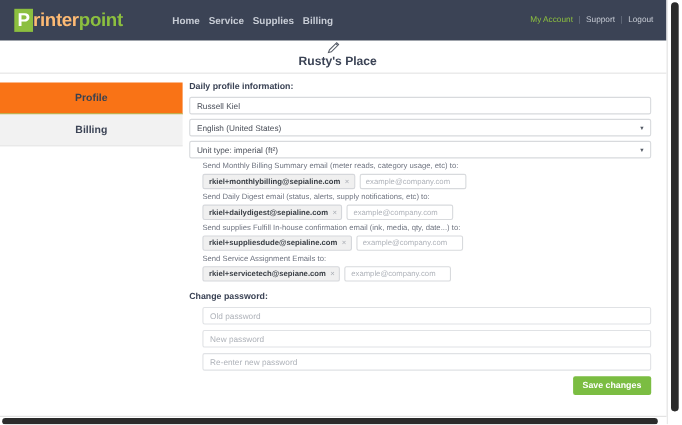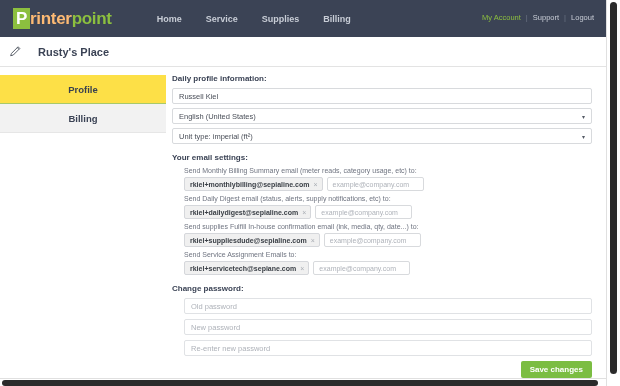--- a/index.html
+++ b/index.html
@@ -51,21 +51,21 @@
     font-weight: bold;
     line-height: 1;
   }
   .logo-white { color: #fdba74; }
   .logo-green { color: #8cbf3f; }
 
   .nav-links {
     display: flex;
     align-items: center;
     margin-left: 45px;
-    gap: 24px;
+    gap: 8px;
   }
   .nav-links a {
     color: #c8cdd6;
     font-size: 9px;
     font-weight: bold;
     text-decoration: none;
   }
 
   .nav-right {
     position: absolute;
@@ -83,20 +83,21 @@
   
   .titlebar {
     position: absolute;
     top: 37px; left: 0;
     width: 606px;
     height: 30px;
     background: #ffffff;
     border-bottom: 1px solid #e3e3e3;
     display: flex;
     align-items: center;
+    flex-direction: column;
   }
   .pencil-icon {
     width: 30px;
     display: flex;
     justify-content: center;
     align-items: center;
     color: #555b66;
   }
   .page-title {
     margin-left: 8px;
@@ -125,21 +126,21 @@
     align-items: center;
     justify-content: center;
     font-size: 9.5px;
     font-weight: bold;
     color: #3b4355;
     background: #f2f2f2;
     border-bottom: 1px solid #e6e6e6;
     cursor: pointer;
   }
   .side-item.active {
-    background: #fde047;
+    background: #f97316;
     color: #394150;
     border-bottom: 1px solid #a8c96a;
   }
 
   .main {
     flex: 1;
     padding: 6px 14px 0 6px;
   }
 
   .section-head {
@@ -357,21 +358,20 @@
       <div class="field select">
         <span>English (United States)</span>
         <span class="caret">▾</span>
       </div>
 
       <div class="field select">
         <span>Unit type: imperial (ft²)</span>
         <span class="caret">▾</span>
       </div>
 
-      <div class="section-head spaced">Your email settings:</div>
 
       <div class="email-label">Send Monthly Billing Summary email (meter reads, category usage, etc) to:</div>
       <div class="email-row">
         <span class="tag">
           <span>rkiel+monthlybilling@sepialine.com</span>
           <span class="tag-x">×</span>
         </span>
         <span class="email-input">example@company.com</span>
       </div>
 

